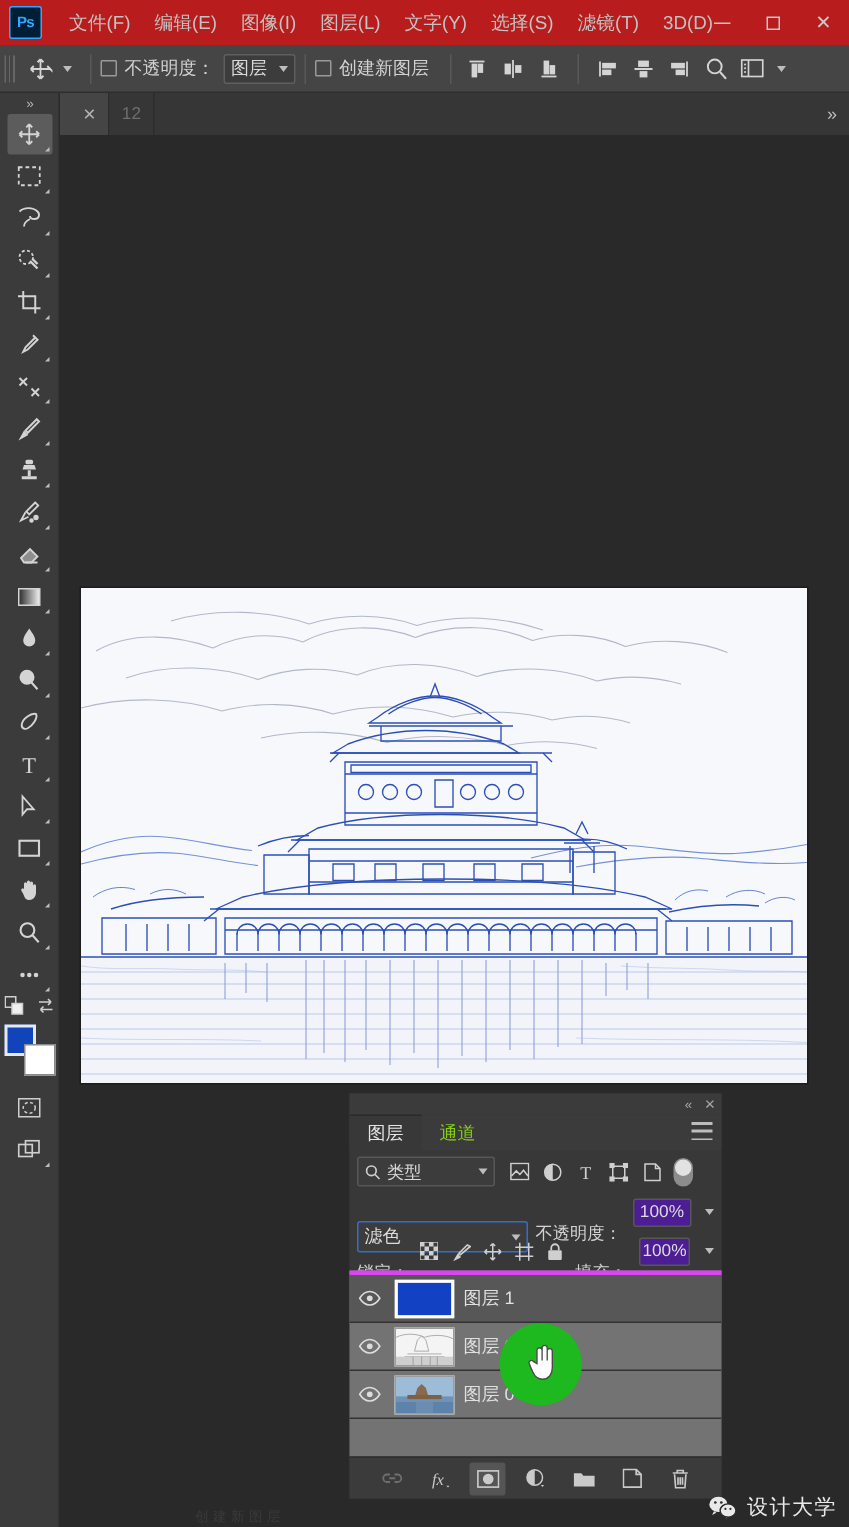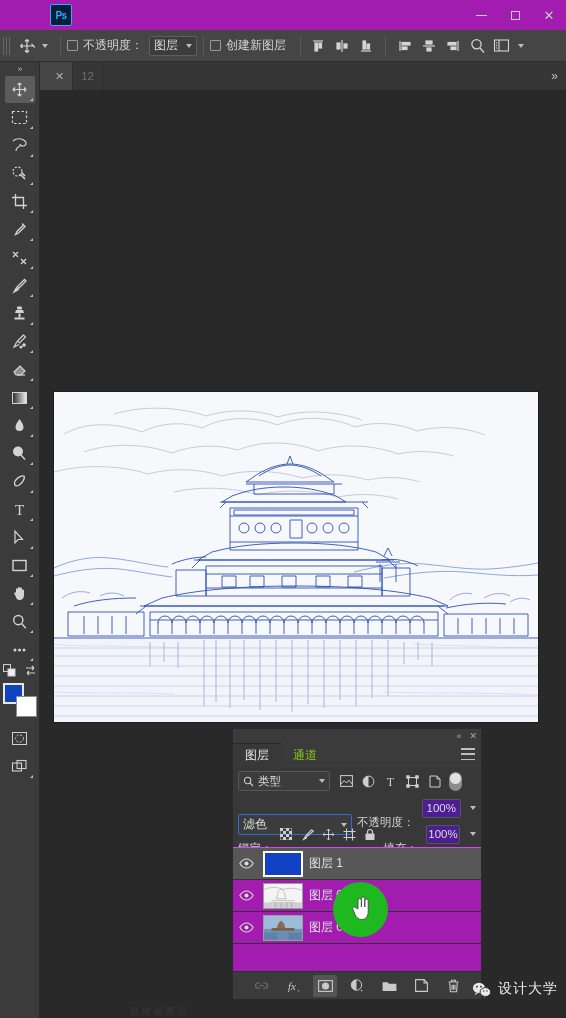--- a/index.html
+++ b/index.html
@@ -8,21 +8,21 @@
     background: #2b2b2b;
     font-family: "Liberation Sans", "DejaVu Sans", sans-serif;
     overflow: hidden;
     -webkit-font-smoothing: antialiased;
   }
   #app { position: relative; width: 566px; height: 1018px; background: #292929; }
 
   
   .menubar {
     position: absolute; top: 0; left: 0; width: 566px; height: 30px;
-    background: #a21caf; display: flex; align-items: center; padding-left: 44px;
+    background: #b91c1c; display: flex; align-items: center;
   }
   .ps-logo {
     width: 22px; height: 22px; margin-left: 6px; border-radius: 2px;
     background: #001e36; border: 1px solid #31a8ff; color: #31a8ff;
     font-size: 10px; font-weight: bold; display: flex;
     align-items: center; justify-content: center; letter-spacing: -0.5px;
   }
   .menu-items { display: flex; align-items: center; margin-left: 10px; }
   .menu-item {
     color: #c3c3c3; font-size: 12.5px; padding: 4px 8px; white-space: nowrap;
@@ -159,22 +159,22 @@
   .op-label { color: #d2d2d2; font-size: 11.5px; white-space: nowrap; margin-top: 28px; }
   .num-field {
     background: #4c1d95; border: 1px solid #575757; border-radius: 2px;
     color: #dcdcdc; font-size: 11.5px; height: 19px; width: 43px;
     display: flex; align-items: center; justify-content: center; margin-left: 2px;
   }
   .lock-row { height: 26px; display: flex; align-items: center; padding: 0 5px; gap: 6px; }
   .lock-icons { display: flex; align-items: center; gap: 6px; color: #cfcfcf; }
   .lock-icon { width: 15px; height: 15px; display: flex; align-items: center;
     justify-content: center; }
-  .layers-list { flex: 1; overflow: hidden; background: #a21caf;
-    border-top: 1px solid #d946ef; }
+  .layers-list { flex: 1; overflow: hidden; background: #737373;
+    border-top: 3px solid #d946ef; }
   .layer-row {
     height: 32px; display: flex; align-items: center; gap: 6px;
     border-bottom: 1px solid #323232; padding-left: 2px; position: relative;
   }
   .layer-row.selected { background: #575757; }
   .eye { width: 22px; display: flex; align-items: center; justify-content: center; }
   .thumb-box { width: 40px; height: 26px; border: 1px solid #9c9c9c;
     background: #fff; overflow: hidden; flex: none; }
   .thumb-box.sel { border: 2px solid #ffffff; outline: 1px solid #575757; }
   .thumb-box img, .thumb-box svg { width: 100%; height: 100%; display: block; }
@@ -192,37 +192,47 @@
   .cursor-ring {
     position: absolute; left: 333px; top: 882px; width: 55px; height: 55px;
     border-radius: 50%; background: #1eb91e; z-index: 30;
     display: flex; align-items: center; justify-content: center;
   }
   .cursor-hand { color: #fff; font-size: 22px; line-height: 1;
     transform: translate(1px,1px); }
 
   
   .watermark {
-    position: absolute; right: 8px; bottom: 20px; display: flex;
-    align-items: flex-end; gap: 6px; z-index: 40;
+    position: absolute; right: 8px; bottom: 4px; display: flex;
+    align-items: center; gap: 6px; z-index: 40;
   }
   .wm-text { color: #e9e9e9; font-size: 14px; letter-spacing: 1px; }
   .wm-icon { width: 20px; height: 16px; color: #e9e9e9; }
   .faint-bottom {
     position: absolute; left: 130px; bottom: 0px; color: #3a3a3a;
     font-size: 9px; z-index: 5; letter-spacing: 3px;
   }
 </style>
 </head>
 <body>
 
 <div id="app">
 
   <div class="menubar">
     <div class="ps-logo">Ps</div>
+    <div class="menu-items">
+      <div class="menu-item">文件(F)</div>
+      <div class="menu-item">编辑(E)</div>
+      <div class="menu-item">图像(I)</div>
+      <div class="menu-item">图层(L)</div>
+      <div class="menu-item">文字(Y)</div>
+      <div class="menu-item">选择(S)</div>
+      <div class="menu-item">滤镜(T)</div>
+      <div class="menu-item">3D(D)</div>
+    </div>
     <div class="winctrls">
       <div class="winbtn">
           <div class="gmin"></div>
         </div>
       <div class="winbtn">
           <div class="gsq"></div>
         </div>
       <div class="winbtn close">✕</div>
     </div>
   </div>

